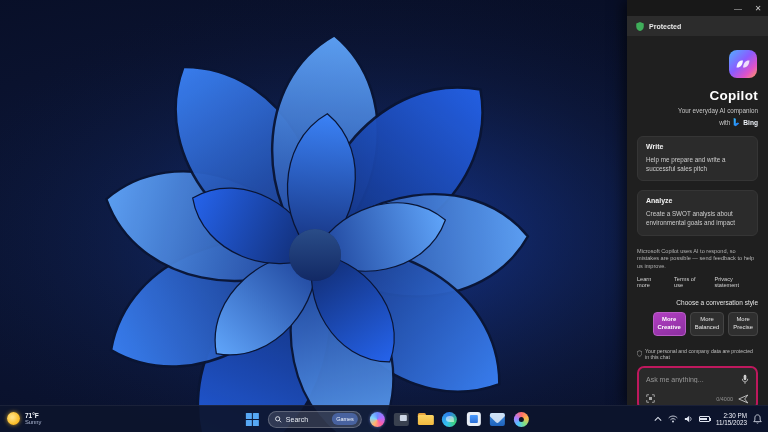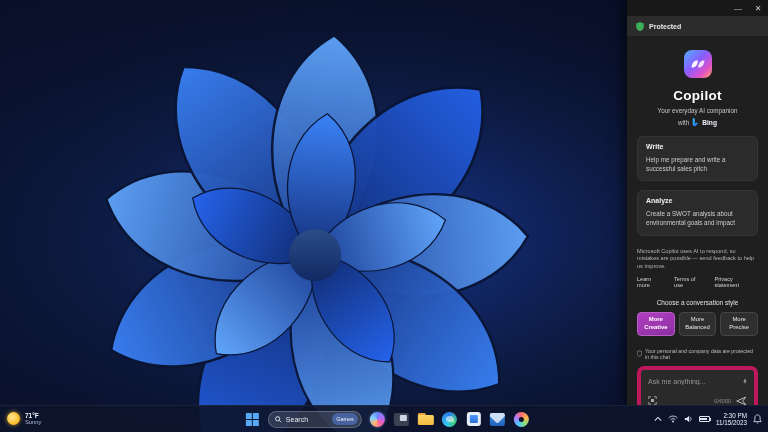--- a/index.html
+++ b/index.html
@@ -79,21 +79,21 @@
   #sidebar { position:absolute; top:0; right:0; width:141px; height:405px;
     background:#1f1f1f; z-index:20; display:flex; flex-direction:column;
     box-shadow:-4px 0 12px rgba(0,0,0,0.55); }
   .titlebar { height:16px; background:#181818; display:flex; justify-content:flex-end; align-items:center; }
   .wbtn { width:20px; height:16px; display:flex; align-items:center; justify-content:center;
     color:#c9c9c9; font-size:8px; cursor:pointer; }
   .protected-bar { height:20px; background:#2c2c2c; display:flex; align-items:center;
     gap:5px; padding:0 9px; }
   .protected-bar span { font-size:7px; color:#e9e9e9; font-weight:bold; }
 
-  .panel-body { flex:1; padding:0 10px; display:flex; flex-direction:column; overflow:hidden; }
+  .panel-body { flex:1; padding:0 10px; display:flex; flex-direction:column; overflow:hidden;align-items:flex-end; }
   .logo-wrap { display:flex; justify-content:center; margin-top:13px; }
   .hero-title { text-align:center; margin-top:9px; font-size:13.5px; font-weight:bold;
     color:#ffffff; letter-spacing:0.3px; }
   .tagline { text-align:center; margin-top:4px; font-size:6.3px; color:#c6c6c6; }
   .with-row { display:flex; justify-content:center; align-items:center; gap:3px; margin-top:4px; }
   .with-row .w { font-size:6.3px; color:#c6c6c6; }
   .with-row .b { font-size:6.6px; color:#eef2f8; font-weight:bold; }
 
   .card { background:#2b2b2b; border:1px solid #353535; border-radius:6px;
     padding:6px 8px 7px; margin-top:9px; cursor:pointer; }
@@ -110,21 +110,21 @@
   .style-btn { flex:1; height:24px; border-radius:4px; display:flex; align-items:center;
     justify-content:center; text-align:center; font-size:5.9px; line-height:1.3;
     color:#e6e6e6; background:#2f2f2f; border:1px solid #454545; cursor:pointer;
     padding:0 4px; white-space:pre-line; }
   .style-btn.selected { background:linear-gradient(160deg,#b13fc2,#8c2fa0);
     border-color:#b85cc6; color:#fff; font-weight:bold; }
 
   .privacy-row { display:flex; align-items:center; justify-content:center; gap:3px; margin-top:12px; }
   .privacy-row span { font-size:5.2px; color:#bdbdbd; }
 
-  .input-box { margin-top:6px; background:#2a2a2a; border:4px solid #be185d; border-radius:7px;
+  .input-box { margin-top:6px; background:#2a2a2a; border:2px solid #be185d; border-radius:7px;
     padding:6px 7px 4px; position:relative; }
   .input-top { display:flex; align-items:center; gap:4px; }
   .input-top input { flex:1; background:transparent; border:none; outline:none;
     font-size:7px; color:#e8e8e8; font-family:"Liberation Sans",sans-serif; }
   .input-top input::placeholder { color:#979797; }
   .input-bottom { display:flex; align-items:center; justify-content:space-between; margin-top:9px; }
   .input-right { display:flex; align-items:center; gap:5px; }
   .counter { font-size:5.5px; color:#8f8f8f; }
   .input-underline { position:absolute; left:5px; right:5px; bottom:1px; height:2px;
     border-radius:2px; background:linear-gradient(90deg,#8f7bd8,#cfc3f2); }

